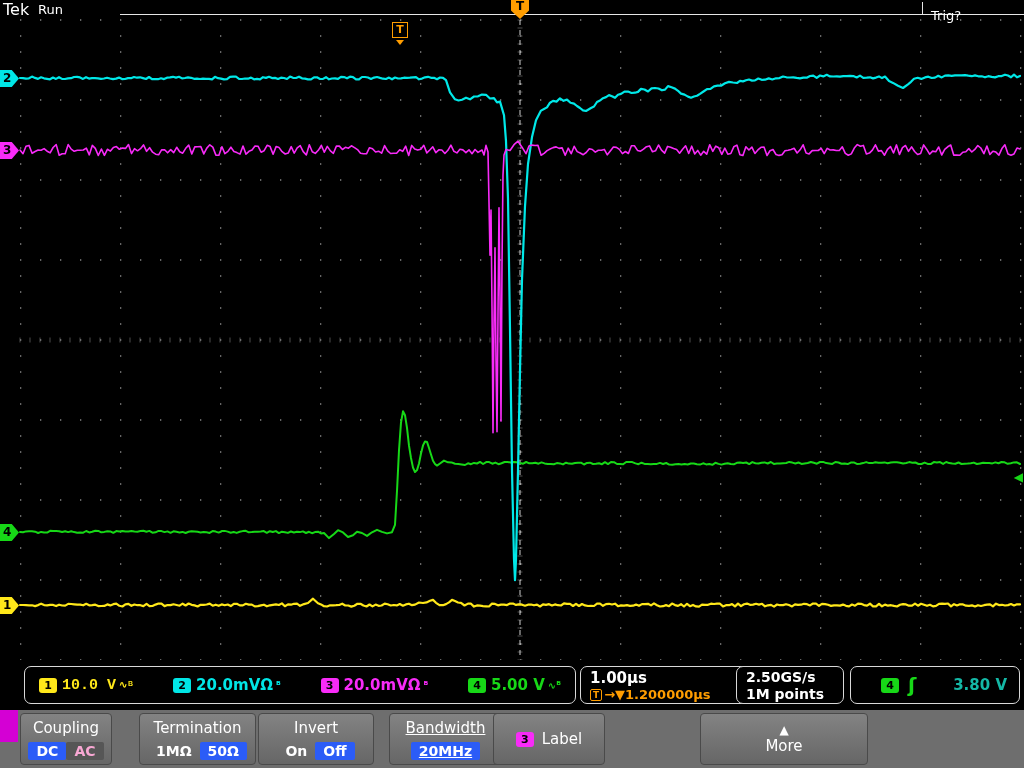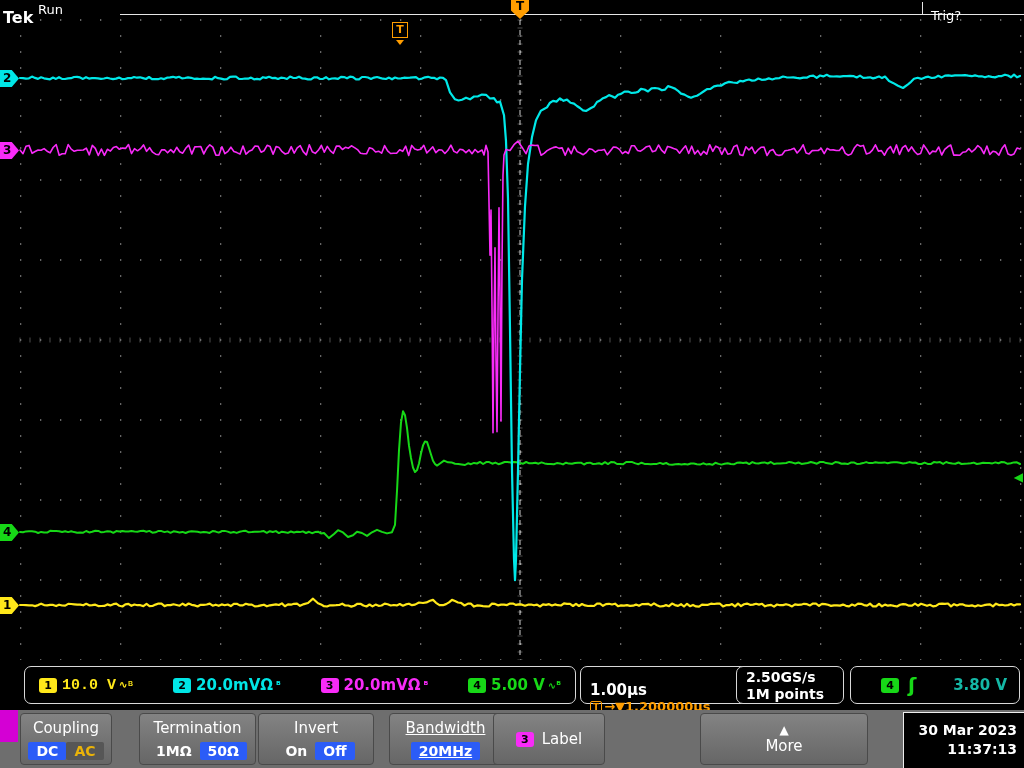--- a/index.html
+++ b/index.html
@@ -2,21 +2,21 @@
 <html><head>
 <meta charset="utf-8">
 <style>
   * { margin:0; padding:0; box-sizing:border-box; }
   body { width:1024px; height:768px; background:#000; font-family:"DejaVu Sans", sans-serif; overflow:hidden; }
   .scope { position:relative; width:1024px; height:768px; background:#000; overflow:hidden; }
   #wave-svg { position:absolute; left:0; top:0; }
 
   
   .topbar { position:absolute; left:0; top:0; width:1024px; height:20px; color:#fff; }
-  .tek { position:absolute; left:3px; top:8px; font-size:16px; font-weight:700; }
+  .tek { position:absolute; left:3px; top:0; font-size:16px; font-weight:400; }
   .run { position:absolute; left:38px; top:2px; font-size:13px; }
   .top-rule { position:absolute; left:120px; top:14px; width:904px; border-top:1px solid #e6e6e6; }
   .trig-sep { position:absolute; left:922px; top:2px; height:12px; border-left:1px solid #e6e6e6; }
   .trigq { position:absolute; left:931px; top:0; font-size:13px;margin-top:8px; }
 
   
   .exp-flag { position:absolute; left:511px; top:0; width:18px; height:19px; background:#ff9d00;
     clip-path:polygon(0 0,100% 0,100% 55%,50% 100%,0 55%); color:#000; font-weight:bold;
     font-size:12px; text-align:center; line-height:13px; z-index:5; }
   .trig-box { position:absolute; left:392px; top:22px; width:16px; height:16px; border:1px solid #ff9d00;
@@ -37,39 +37,39 @@
   .readouts { position:absolute; left:0; top:660px; width:1024px; height:50px; background:#000; z-index:6; }
   .rbox { position:absolute; top:6px; height:38px; border:1px solid #d8d8d8; border-radius:7px; background:#000; }
   .rbox-ch { left:24px; width:552px; display:flex; align-items:center; justify-content:space-between; padding:0 14px; }
   .grp { display:flex; align-items:center; gap:5px; }
   .badge { width:18px; height:15px; border-radius:3px; color:#000; font-weight:bold; font-size:11px;
     display:inline-flex; align-items:center; justify-content:center; flex:none; }
   .b1 { background:#ffe81a; } .b2 { background:#00e6e6; } .b3 { background:#f82bf8; } .b4 { background:#17d817; }
   .rtxt { font-size:15px; font-weight:bold; white-space:nowrap; }
   .c1 { color:#ffe81a;font-family:Liberation Mono, monospace; } .c2 { color:#00e6e6; } .c3 { color:#f82bf8; } .c4 { color:#17d817; }
   .rflag { font-size:10px; font-weight:bold; margin-left:-2px; }
-  .rbox-h { left:580px; width:182px; padding:14px 9px; }
+  .rbox-h { left:580px; width:182px; padding:2px 9px; }
   .line1 { font-size:15px; font-weight:bold; color:#fff; }
   .line2 { font-size:13px; font-weight:bold; color:#ff9d00; display:flex; align-items:center; gap:2px; }
   .dly-icon { border:1px solid #ff9d00; font-size:9px; line-height:10px; padding:0 2px; border-radius:2px; }
   .rbox-acq { left:736px; width:108px; padding:2px 9px; color:#fff; font-size:14px; font-weight:bold; line-height:17px; }
   .rbox-trig { left:850px; width:170px; display:flex; align-items:center; gap:9px; padding:0 12px 0 30px; }
   .slope { color:#17d817; font-size:20px; font-weight:bold; line-height:20px; }
   .white { color:#14b8a6; margin-left:auto; }
 
   
   .menu { position:absolute; left:0; top:710px; width:1024px; height:58px; background:#6e6e6e; z-index:6; }
   .ch-ind { position:absolute; left:0; top:0; width:18px; height:32px; background:#d400d4; }
   .mbtn { position:absolute; top:3px; height:52px; background:linear-gradient(#838383,#666);
     border:1px solid #4a4a4a; border-radius:4px; color:#fff; text-align:center; font-size:15px; }
   .mtitle { margin-top:5px; }
   .mrow { display:flex; justify-content:center; gap:0; margin-top:5px; align-items:center; }
   .tog { font-size:14px; font-weight:bold; padding:1px 8px; border-radius:2px; color:#fff; }
   .tog.on { background:#2b5cf7; }
-  .tog.dim { background:#565656; color:#eab308; }
+  .tog.dim { background:#565656; color:#f9a8d4; }
   .m-coupling { left:20px; width:92px; } .m-term { left:139px; width:117px; }
   .m-invert { left:258px; width:116px; } .m-bw { left:389px; width:113px;text-decoration:underline; }
   .m-label { left:493px; width:112px; display:flex; align-items:center; justify-content:center; gap:8px; }
   .m-more { left:700px; width:168px; display:flex; flex-direction:column; align-items:center; justify-content:center; }
   .more-arrow { font-size:12px; line-height:13px; }
   .datetime { position:absolute; left:903px; top:2px; width:121px; height:56px; background:#000;
     border:1px solid #eee; border-right:none; border-bottom:none; color:#fff; font-size:14px; font-weight:bold;
     text-align:right; padding:8px 7px 0 0; line-height:19px; }
 </style>
 </head>
@@ -186,18 +186,14 @@
     <div class="mbtn m-label">
       <span class="badge b3">3</span>
       <span>Label</span>
     </div>
 
     <div class="mbtn m-more">
       <span class="more-arrow">▲</span>
       <span>More</span>
     </div>
 
-    <div class="datetime">
-      <div>30 Mar 2023</div>
-      <div>11:37:13</div>
-    </div>
   </div>
 </div>
 
 </body></html>

